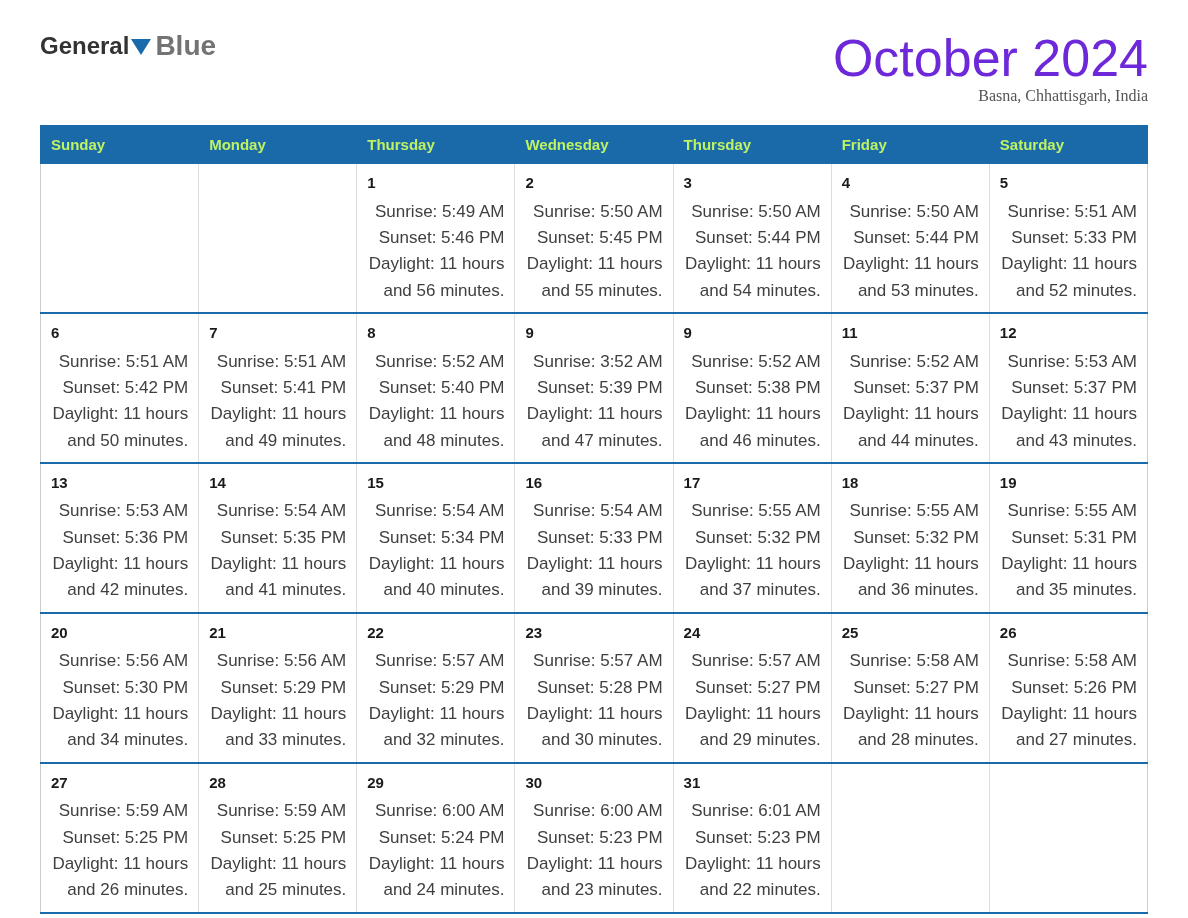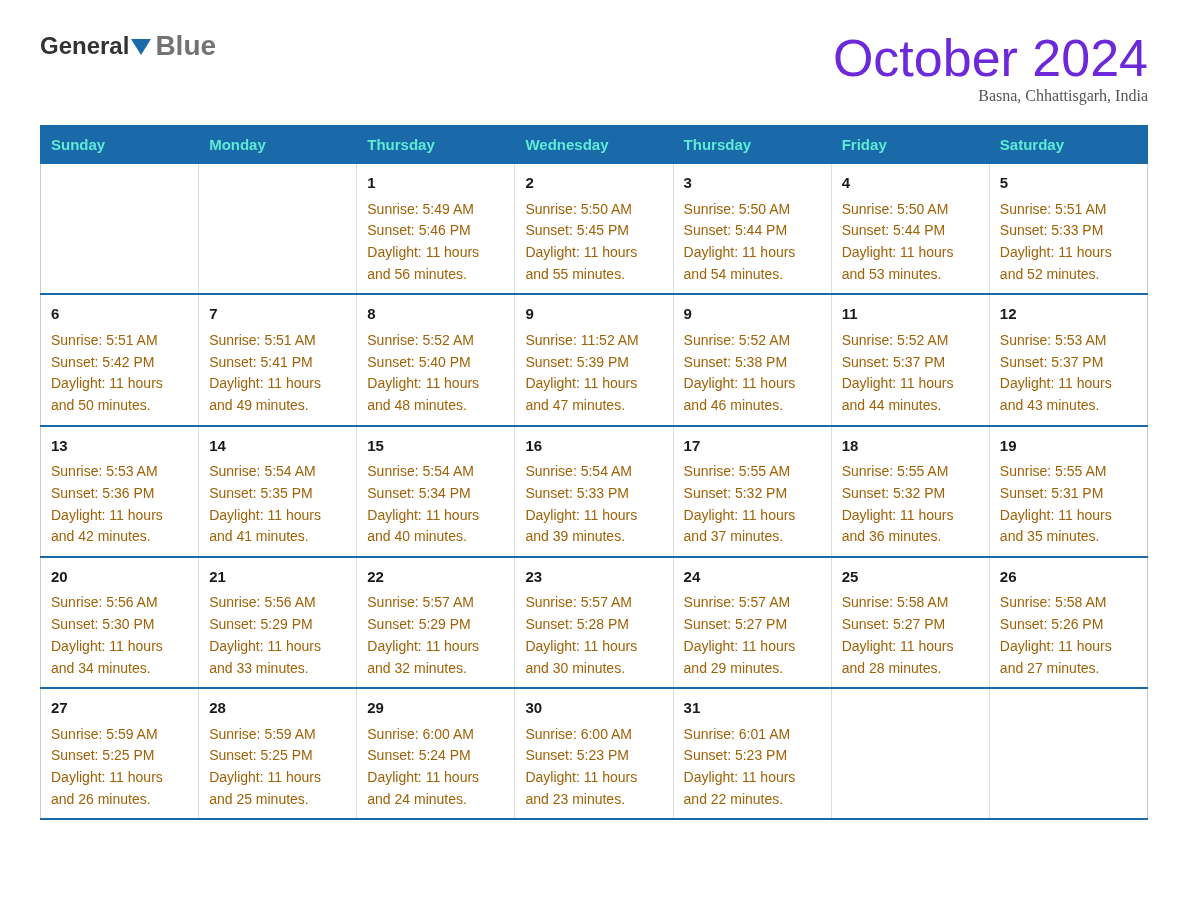--- a/index.html
+++ b/index.html
@@ -53,21 +53,21 @@
       font-weight: normal;
       font-family: Liberation Serif, serif;
     }
     .calendar-table {
       width: 100%;
       border-collapse: collapse;
       border: 1px solid #cccccc;
     }
     .calendar-table thead tr th {
       background-color: #1a6aaa;
-      color: #5eead4;
+      color: #bef264;
       font-size: 15px;
       font-weight: bold;
       padding: 10px 10px;
       text-align: left;
       border: 1px solid #1a6aaa;
     }
     .calendar-table tbody tr {
       border-bottom: 2px solid #1a6aaa;
     }
     .calendar-table tbody tr td {
@@ -84,23 +84,24 @@
       border-right: none;
     }
     .day-number {
       font-size: 15px;
       font-weight: bold;
       color: #1a1a1a;
       display: block;
       margin-bottom: 4px;
     }
     .day-info {
-      font-size: 14px;
-      color: #a16207;
+      font-size: 17px;
+      color: #404040;
       line-height: 1.55;
+      text-align: right;
     }
     .empty-cell {
       background: #ffffff;
     }
   </style>
 </head>
 <body>
 
 <div class="header-area">
   <div class="logo">
@@ -187,21 +188,21 @@
         </td>
         <td>
           <span class="day-number">8</span>
           <div class="day-info">Sunrise: 5:52 AM
 Sunset: 5:40 PM
 Daylight: 11 hours
 and 48 minutes.</div>
         </td>
         <td>
           <span class="day-number">9</span>
-          <div class="day-info">Sunrise: 11:52 AM
+          <div class="day-info">Sunrise: 3:52 AM
 Sunset: 5:39 PM
 Daylight: 11 hours
 and 47 minutes.</div>
         </td>
         <td>
           <span class="day-number">9</span>
           <div class="day-info">Sunrise: 5:52 AM
 Sunset: 5:38 PM
 Daylight: 11 hours
 and 46 minutes.</div>

